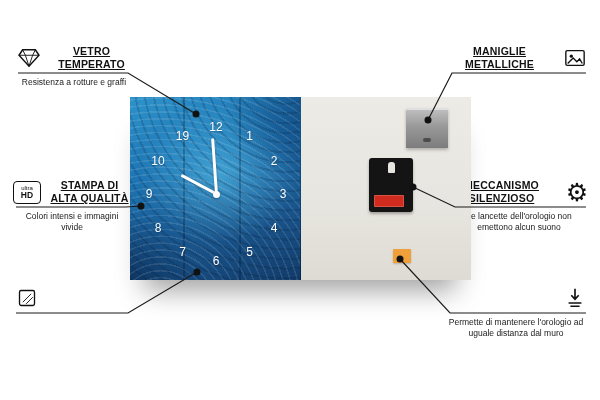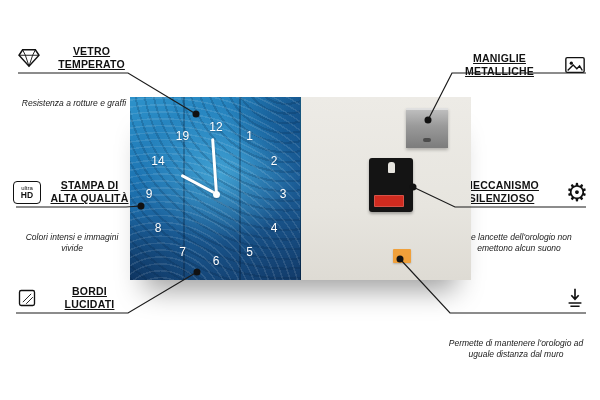--- a/index.html
+++ b/index.html
@@ -6,21 +6,21 @@
   .stage{
     position:relative;width:600px;height:400px;background:#ffffff;
     font-family:"Liberation Sans",sans-serif;color:#111;overflow:hidden;
   }
   
   .callout{position:absolute;}
   .callout-head{height:28px;display:flex;align-items:center;gap:5px;}
   .callout.right .callout-head{flex-direction:row-reverse;}
   .icon-box{width:30px;display:flex;justify-content:center;align-items:flex-end;flex:0 0 30px;}
   .callout-title{flex:1;font-size:10.5px;font-weight:700;line-height:1.25;text-align:center;letter-spacing:.2px;text-decoration:underline;}
-  .callout-sub{font-size:8.5px;line-height:1.35;text-align:center;color:#1a1a1a;margin-top:26px;padding:0 2px;font-style:italic;}
+  .callout-sub{font-size:8.5px;line-height:1.35;text-align:center;color:#1a1a1a;margin-top:5px;padding:0 2px;}
   .badge{
     display:flex;flex-direction:column;align-items:center;justify-content:center;
     width:26px;height:21px;border:1.5px solid #111;border-radius:4px;line-height:1;
   }
   .badge span{font-size:6px;}
   .badge strong{font-size:8.5px;font-weight:700;}
   .gear-glyph{font-size:25px;line-height:1;color:#111;}
   
   .product{
     position:absolute;left:130px;top:97px;width:340px;height:183px;display:flex;
@@ -117,25 +117,24 @@
   </div>
 
   <div class="callout left" style="left:12px;top:284px;width:120px;">
     <div class="callout-head">
       <span class="icon-box">
         <svg viewBox="0 0 24 24" width="20" height="20">
             <rect x="3" y="3" width="18" height="18" rx="2" fill="none" stroke="#111" stroke-width="1.6"></rect>
             <path d="M7 17 L17 7 M11 19 L19 11" stroke="#111" stroke-width="1.1" fill="none"></path>
           </svg>
       </span>
-      <div class="callout-title">BORDI LUCIDATI</div>
-    </div>
-  </div>
-
-  <div class="callout right" style="left:444px;top:51px;width:146px;">
+    </div>
+  </div>
+
+  <div class="callout right" style="left:444px;top:44px;width:146px;">
     <div class="callout-head">
       <span class="icon-box">
         <svg viewBox="0 0 24 24" width="22" height="22">
             <rect x="2" y="4" width="20" height="16" rx="1.5" fill="none" stroke="#111" stroke-width="1.5"></rect>
             <circle cx="8" cy="10" r="1.8" fill="#111"></circle>
             <path d="M4 18 L10 12 L14 16 L17 13 L20 18" fill="none" stroke="#111" stroke-width="1.5"></path>
           </svg>
       </span>
       <div class="callout-title">MANIGLIE METALLICHE</div>
     </div>
@@ -169,21 +168,21 @@
       <span class="num" style="left:86px;top:30px">12</span>
       <span class="num" style="left:119.5px;top:39px">1</span>
       <span class="num" style="left:144px;top:63.5px">2</span>
       <span class="num" style="left:153px;top:97px">3</span>
       <span class="num" style="left:144px;top:130.5px">4</span>
       <span class="num" style="left:119.5px;top:155px">5</span>
       <span class="num" style="left:86px;top:164px">6</span>
       <span class="num" style="left:52.5px;top:155px">7</span>
       <span class="num" style="left:28px;top:130.5px">8</span>
       <span class="num" style="left:19px;top:97px">9</span>
-      <span class="num" style="left:28px;top:63.5px">14</span>
+      <span class="num" style="left:28px;top:63.5px">10</span>
       <span class="num" style="left:52.5px;top:39px">19</span>
       <div class="hand hour"></div>
       <div class="hand minute"></div>
       <div class="center-dot"></div>
     </div>
     <div class="clock-back">
       <div class="metal-plate"></div>
       <div class="mechanism">
         <div class="hook"></div>
         <div class="battery"></div>

